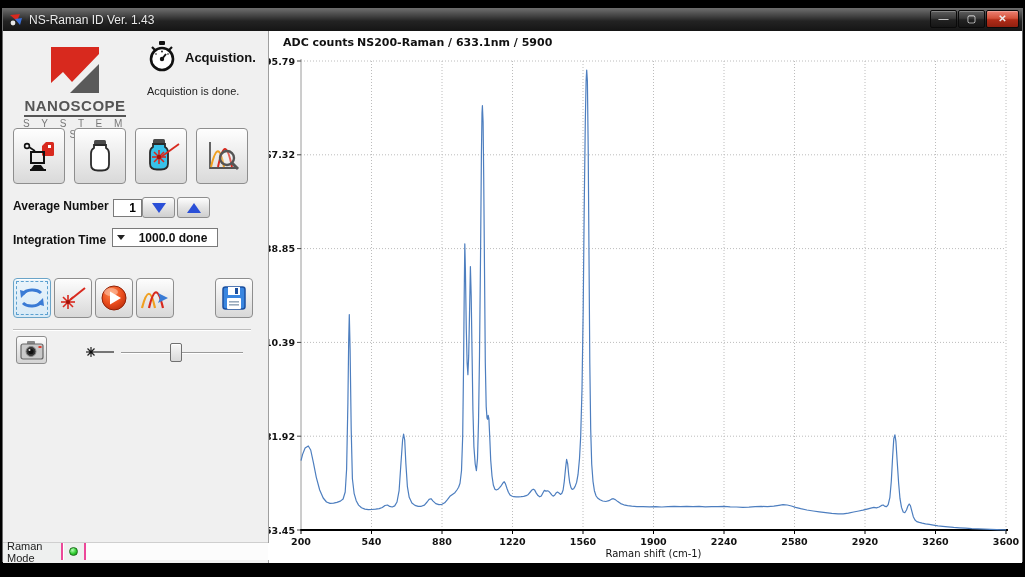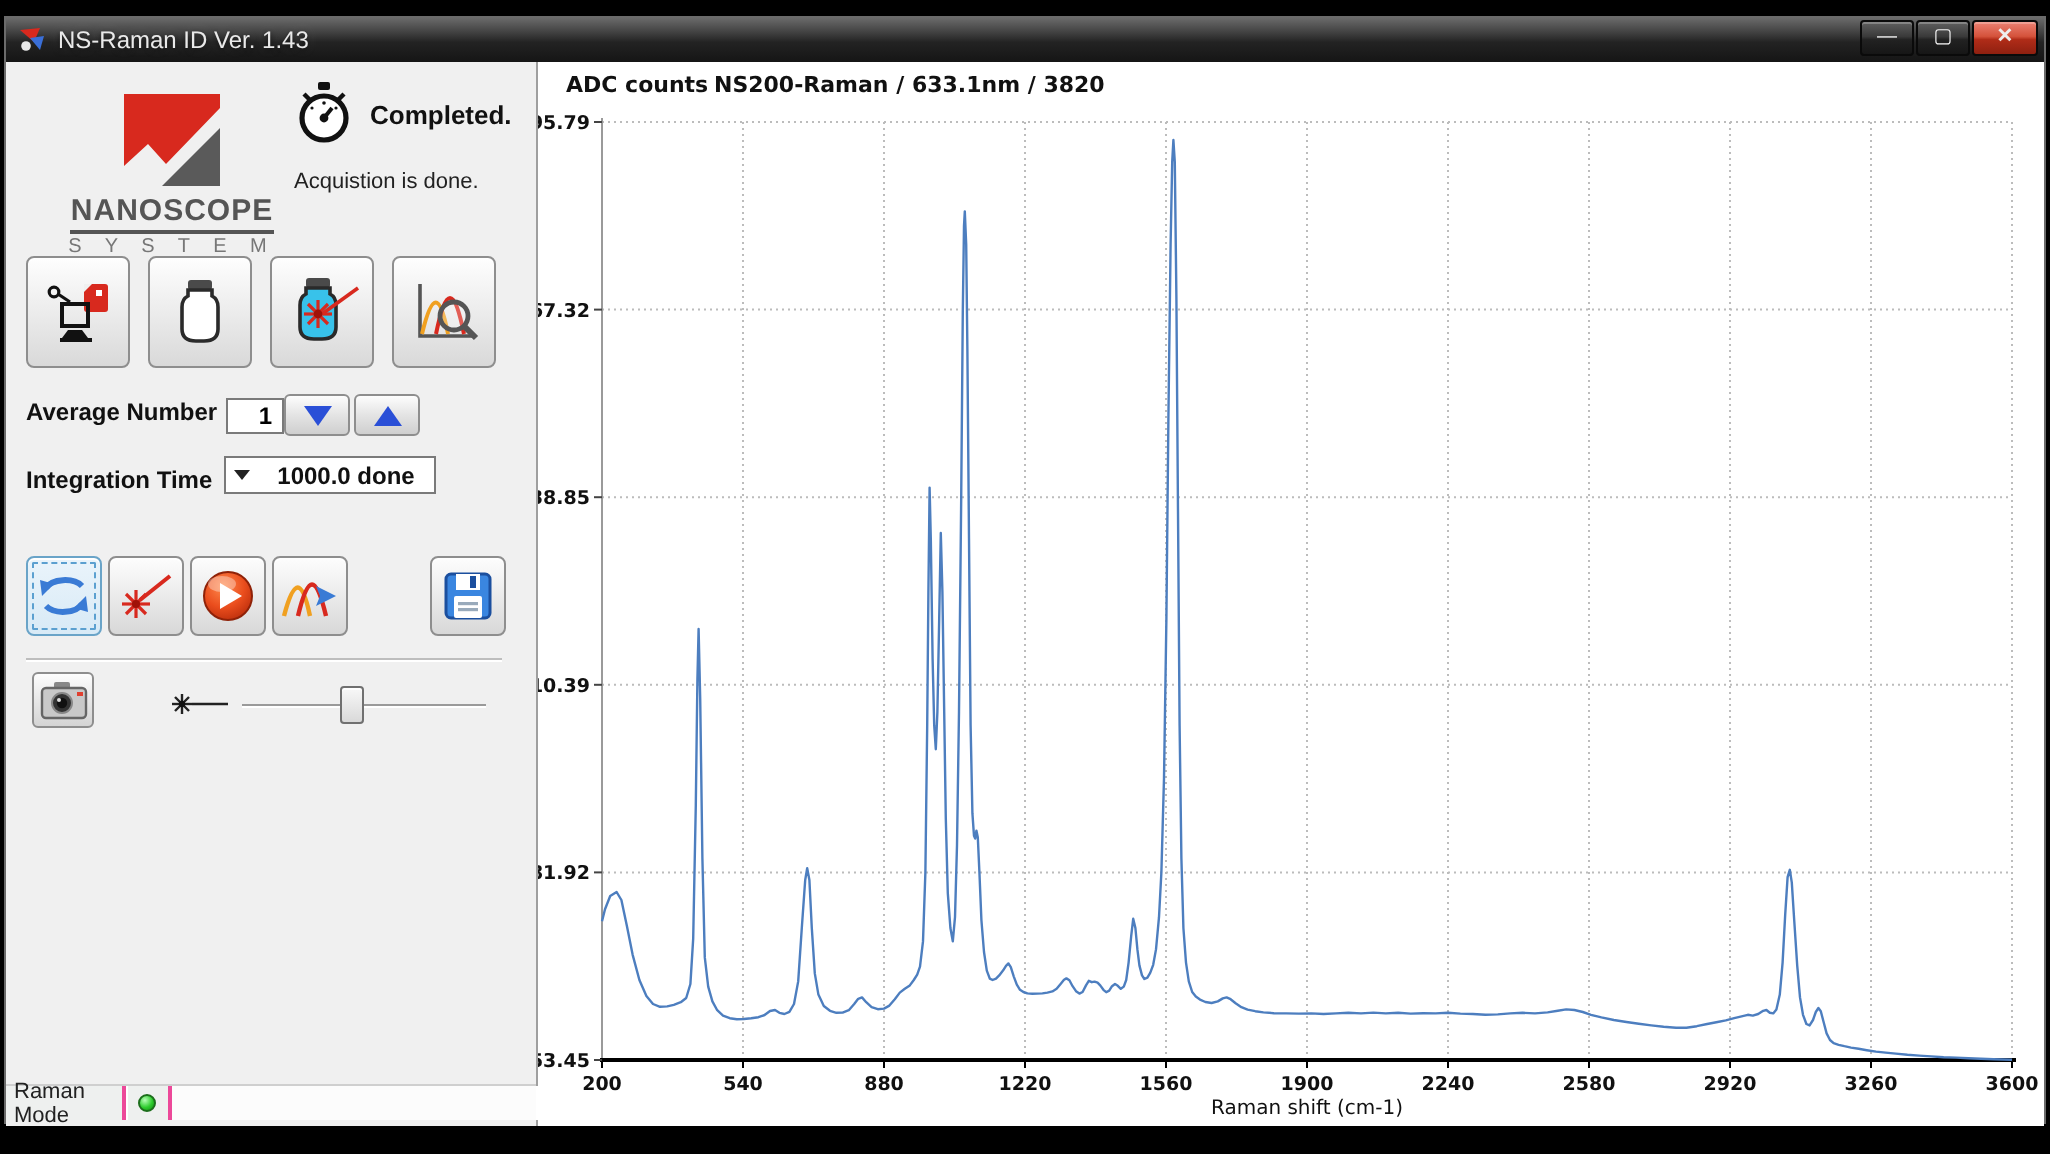--- a/index.html
+++ b/index.html
@@ -21,21 +21,21 @@
     box-shadow:inset 0 1px 0 rgba(255,255,255,.25); }
   .winbtn.close { width:33px;
     background:linear-gradient(#ec8173,#d4523b 45%,#b02c18 55%,#8f2010);
     font-weight:bold; }
   
   .content { display:flex; height:532px; }
   .left-panel { width:266px; position:relative; background:#f0f0f0;
     border-right:1px solid #9f9f9f; flex:none; }
   .chart-area { flex:1; background:#fff; position:relative;padding-left:25px; }
   
-  .logo-block { position:absolute; left:24px; top:16px; width:118px; text-align:center; }
+  .logo-block { position:absolute; left:13px; top:16px; width:118px; text-align:center; }
   .logo-square { display:block; margin:0 auto; }
   .logo-name { font-size:15px; font-weight:bold; color:#555; letter-spacing:.5px;
     margin-top:4px; border-bottom:2px solid #555; display:inline-block; padding-bottom:1px; }
   .logo-sub { font-size:10px; color:#777; letter-spacing:4.5px; margin-top:1px; }
   .acq-status { position:absolute; left:144px; top:10px; width:118px; }
   .acq-row { display:flex; align-items:center; }
   .acq-title { font-size:13px; font-weight:bold; color:#111; margin-left:8px; }
   .acq-msg { font-size:11px; color:#222; margin-top:12px; margin-left:0px; }
   .tool-btn { position:absolute; width:52px; height:56px; top:97px;
     background:linear-gradient(#fefefe,#ececec 50%,#d9d9d9);
@@ -138,21 +138,21 @@
             <rect x="12" y="0" width="6" height="4" rx="1" fill="#111"></rect>
             <line x1="5" y1="6" x2="8" y2="9" stroke="#111" stroke-width="2.2"></line>
             <line x1="25" y1="6" x2="22" y2="9" stroke="#111" stroke-width="2.2"></line>
             <circle cx="15" cy="18" r="11" fill="#fff" stroke="#111" stroke-width="2.6"></circle>
             <circle cx="15" cy="18" r="2.2" fill="#111"></circle>
             <line x1="15" y1="18" x2="19" y2="13" stroke="#111" stroke-width="2"></line>
             <circle cx="15" cy="10.5" r="0.9" fill="#111"></circle>
             <circle cx="9" cy="13" r="0.8" fill="#111"></circle>
             <circle cx="21" cy="13" r="0.8" fill="#111"></circle>
           </svg>
-          <span class="acq-title">Completed.</span>
+          <span class="acq-title">Acquistion.</span>
         </div>
         <div class="acq-msg">Acquistion is done.</div>
       </div>
 
       <div class="tool-btn" style="left:10px">
         <svg width="36" height="36" viewBox="0 0 36 36">
           <circle cx="6" cy="8" r="2.4" fill="none" stroke="#111" stroke-width="1.6"></circle>
           <path d="M8 9 L14 13" stroke="#111" stroke-width="1.6" fill="none"></path>
           <rect x="21" y="4" width="12" height="14" rx="1.5" fill="#d8291e"></rect>
           <polygon points="21,4 25,4 21,8" fill="#f0f0f0"></polygon>
@@ -292,21 +292,21 @@
         <div class="sb-sec sb-mode">Raman Mode</div>
         <div class="sb-sec sb-led">
             <div class="led"></div>
           </div>
         <div class="sb-sec sb-rest"></div>
       </div>
     </div>
 
     <div class="chart-area">
       <div class="chart-hdr-y">ADC counts</div>
-      <div class="chart-hdr-title">NS200-Raman / 633.1nm / 3820</div>
+      <div class="chart-hdr-title">NS200-Raman / 633.1nm / 5900</div>
       <svg id="plot-svg" width="755" height="532">
           <line x1="32" y1="405.1999733085503" x2="737" y2="405.1999733085503" stroke="#bcbcbc" stroke-width="1" stroke-dasharray="1,2"></line>
           <line x1="32" y1="311.3999466171007" x2="737" y2="311.3999466171007" stroke="#bcbcbc" stroke-width="1" stroke-dasharray="1,2"></line>
           <line x1="32" y1="217.60005338289943" x2="737" y2="217.60005338289943" stroke="#bcbcbc" stroke-width="1" stroke-dasharray="1,2"></line>
           <line x1="32" y1="123.80002669144972" x2="737" y2="123.80002669144972" stroke="#bcbcbc" stroke-width="1" stroke-dasharray="1,2"></line>
           <line x1="32" y1="30" x2="737" y2="30" stroke="#bcbcbc" stroke-width="1" stroke-dasharray="1,2"></line>
           <line x1="102.5" y1="30" x2="102.5" y2="499" stroke="#bcbcbc" stroke-width="1" stroke-dasharray="1,2"></line>
           <line x1="173" y1="30" x2="173" y2="499" stroke="#bcbcbc" stroke-width="1" stroke-dasharray="1,2"></line>
           <line x1="243.5" y1="30" x2="243.5" y2="499" stroke="#bcbcbc" stroke-width="1" stroke-dasharray="1,2"></line>
           <line x1="314" y1="30" x2="314" y2="499" stroke="#bcbcbc" stroke-width="1" stroke-dasharray="1,2"></line>

